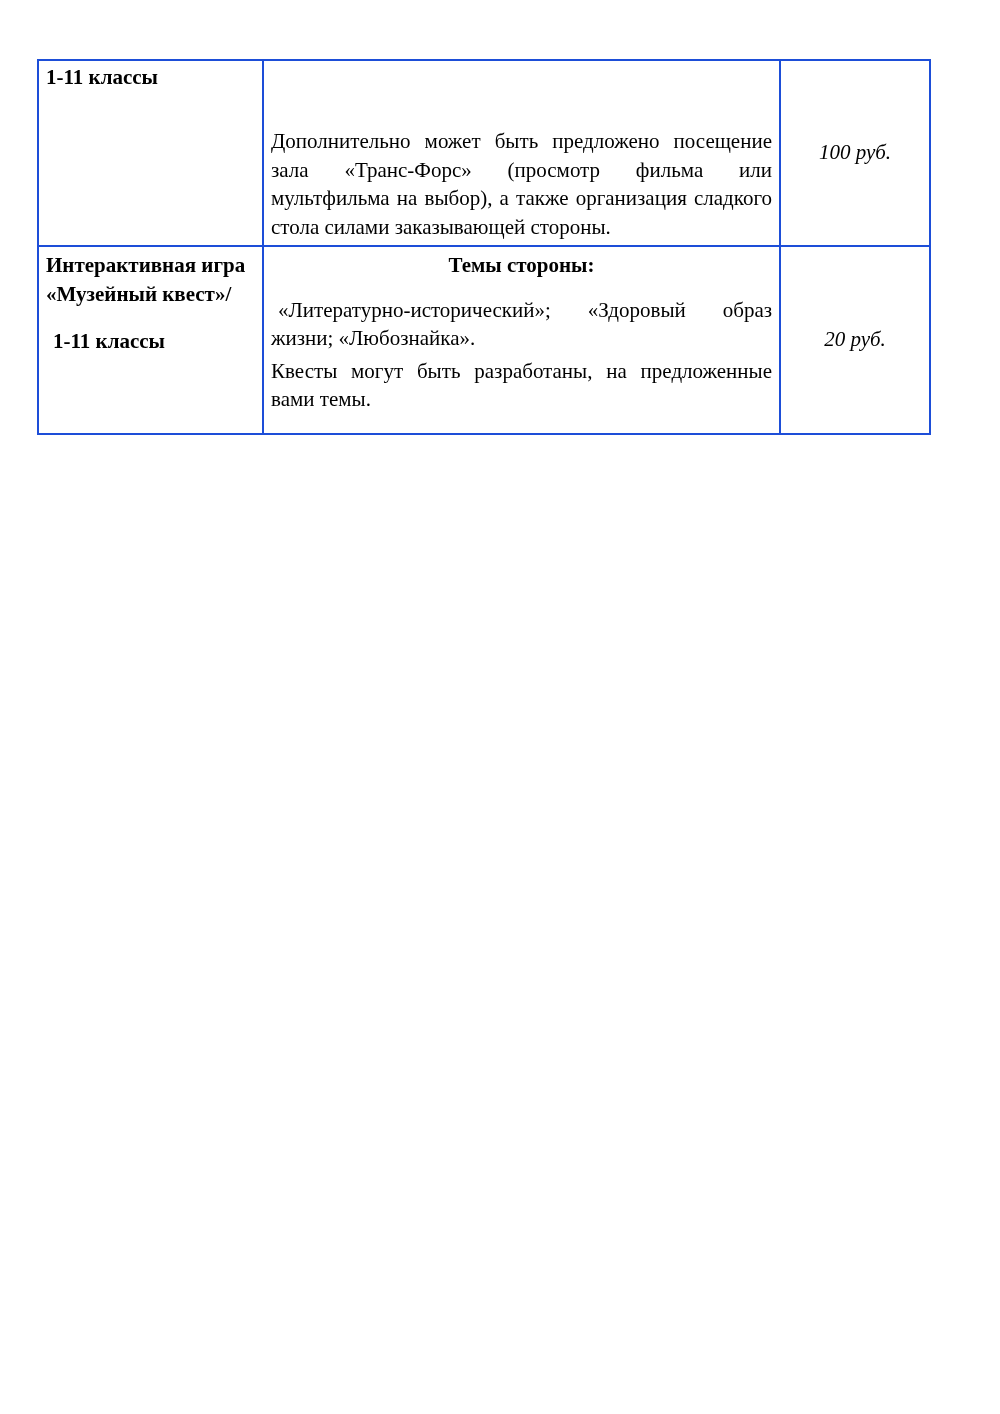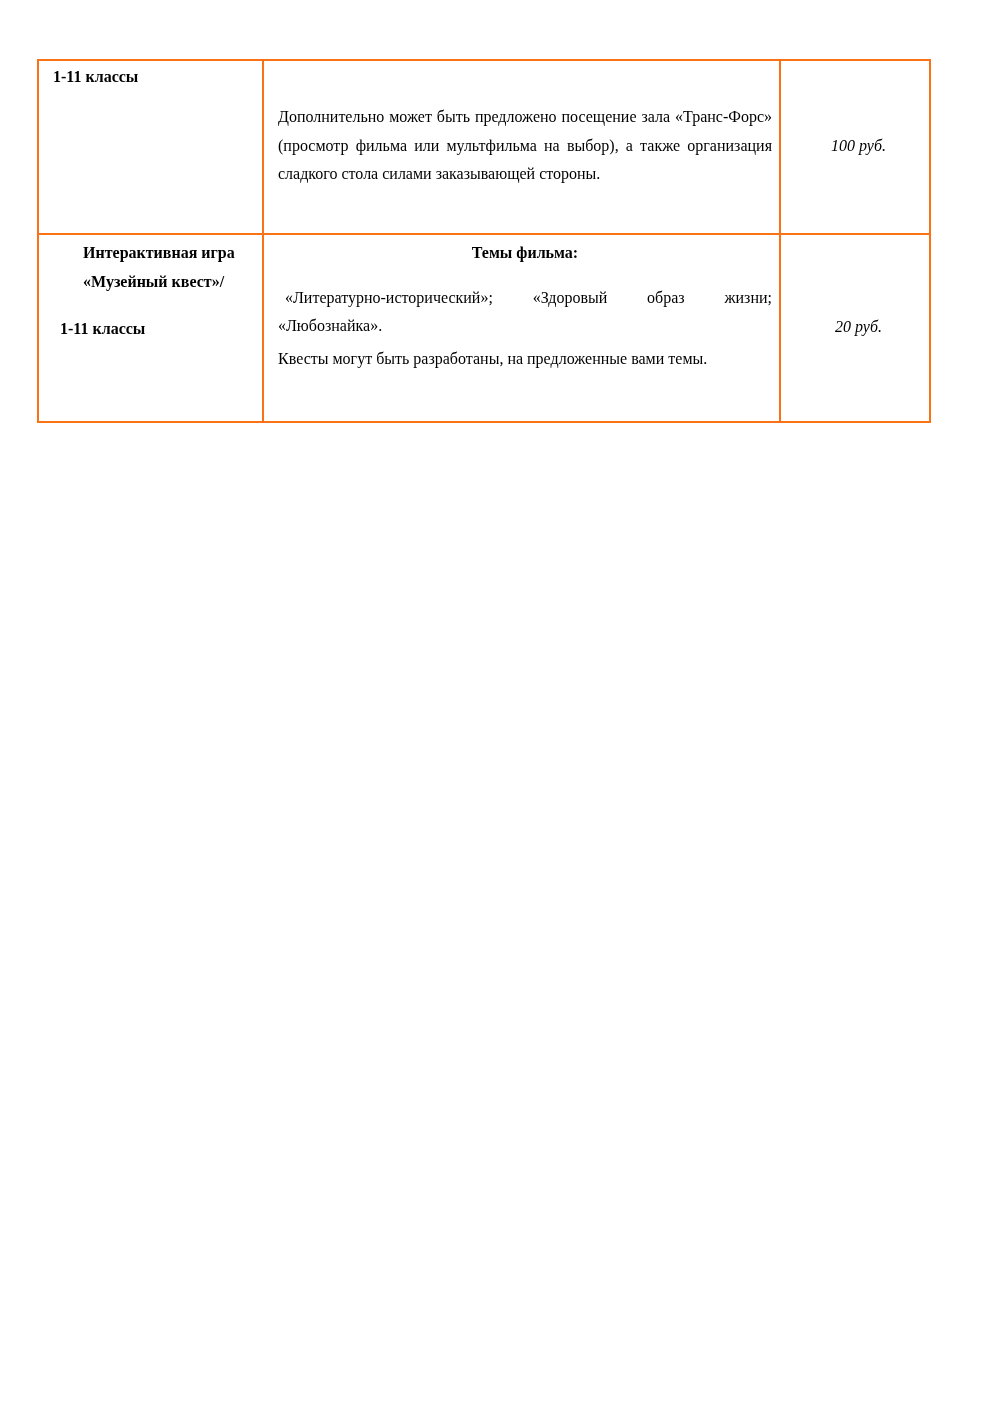--- a/index.html
+++ b/index.html
@@ -22,39 +22,39 @@
     top: 59px;
     width: 892px;
     border-collapse: collapse;
     table-layout: fixed;
   }
   col.col-grade { width: 225px; }
   col.col-desc  { width: 517px; }
   col.col-price { width: 150px; }
 
   td.cell {
-    border: 2px solid #f97316;
+    border: 2px solid #1d4ed8;
     vertical-align: top;
-    padding: 2px 7px 4px 14px;
-    font-size: 16px;
+    padding: 2px 7px 4px 7px;
+    font-size: 21px;
     line-height: 28.5px;
   }
   tr.row-1 { height: 174px; }
   tr.row-2 { height: 188px; }
 
   p { margin: 0; }
   .bold { font-weight: bold; }
   .justify { text-align: justify; }
 
-  .desc-par-1 { margin-top: 40px; }
+  .desc-par-1 { margin-top: 64px; }
   .themes-heading { text-align: center; font-weight: bold; margin-top: 2px; }
   .themes-list { margin-top: 16px; text-indent: 7px; }
   .themes-note { margin-top: 4px; }
   .grade-sub { margin-top: 19px; text-indent: 7px; }
-  .grade-title { margin-top: 2px; margin-left: 30px; }
+  .grade-title { margin-top: 2px; }
 
   td.price-cell {
     vertical-align: middle;
     text-align: center;
     font-style: italic;
   }
 </style>
 </head>
 <body>
 
@@ -76,21 +76,21 @@
         <td class="cell price-cell">
           <p>100 руб.</p>
         </td>
       </tr>
       <tr class="row-2">
         <td class="cell">
           <p class="bold grade-title">Интерактивная игра «Музейный квест»/</p>
           <p class="bold grade-sub">1-11 классы</p>
         </td>
         <td class="cell">
-          <p class="themes-heading">Темы фильма:</p>
+          <p class="themes-heading">Темы стороны:</p>
           <p class="justify themes-list">«Литературно-исторический»; «Здоровый образ жизни; «Любознайка».</p>
           <p class="justify themes-note">Квесты могут быть разработаны, на предложенные вами темы.</p>
         </td>
         <td class="cell price-cell">
           <p>20 руб.</p>
         </td>
       </tr>
     </tbody>
   </table>
 </div>

